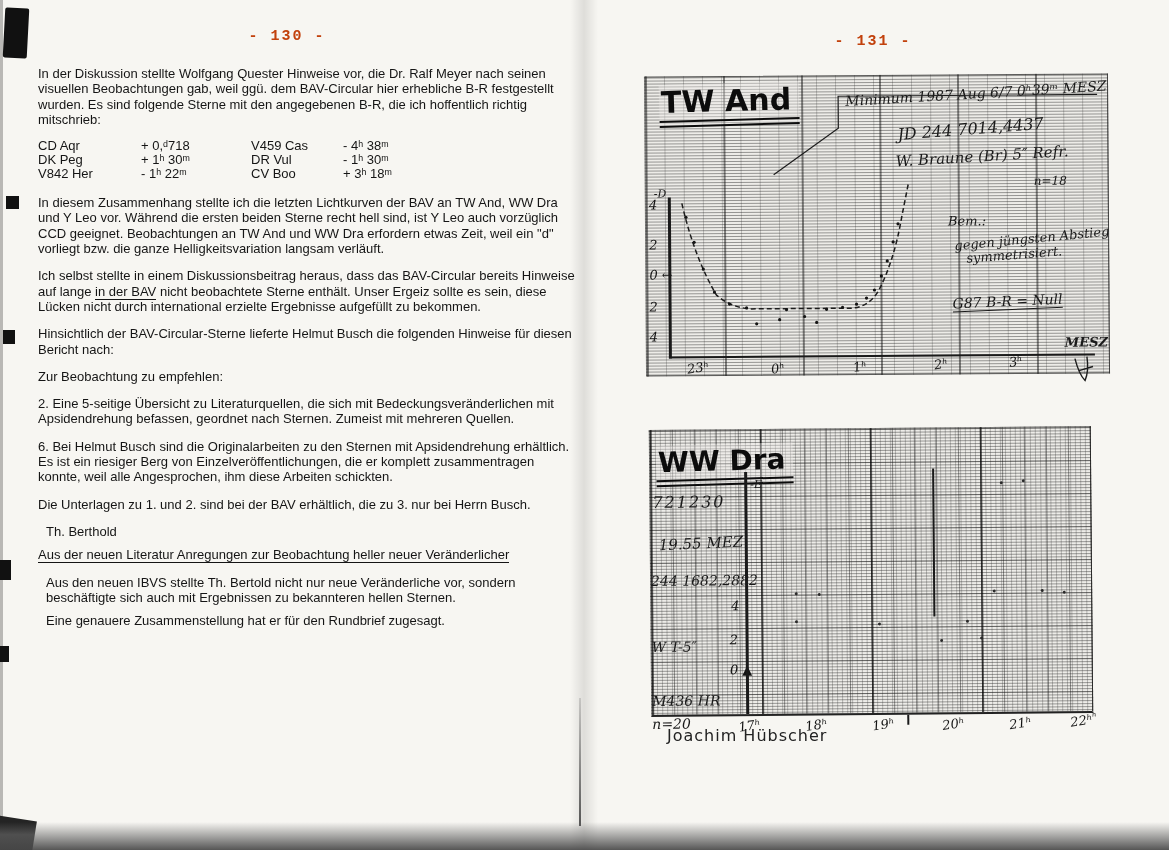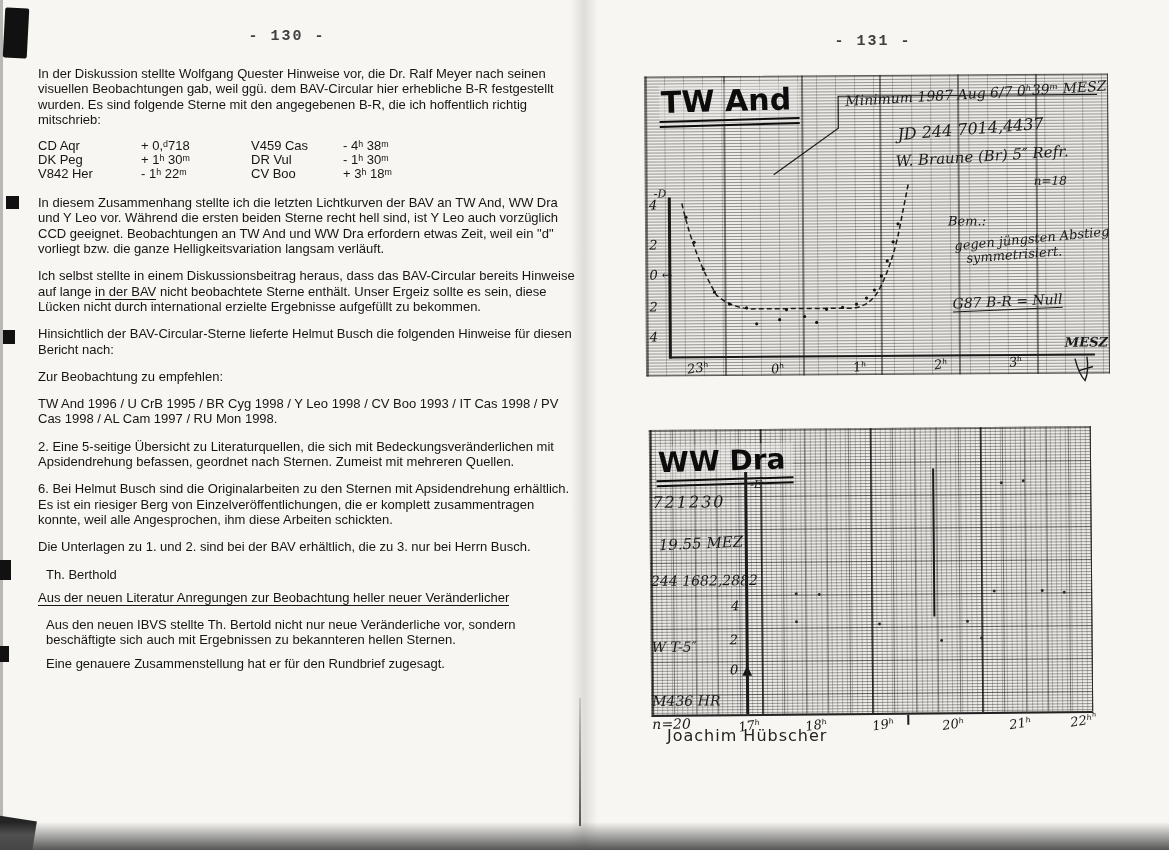--- a/index.html
+++ b/index.html
@@ -17,21 +17,21 @@
   .mark.corner{left:-8px;top:818px;width:42px;height:40px;background:#242424;transform:rotate(9deg);}
   .crease{position:absolute;left:570px;top:0;width:28px;height:100%;
     background:linear-gradient(to right,rgba(0,0,0,0) 0%,rgba(0,0,0,.10) 50%,rgba(0,0,0,0) 100%);}
   .spine-line{position:absolute;left:579px;top:698px;width:2px;height:128px;
     background:linear-gradient(to bottom,rgba(80,80,80,.2),rgba(60,60,60,.85));}
   .bottom-shadow{position:absolute;left:0;top:822px;width:100%;height:28px;
     background:linear-gradient(to bottom,rgba(120,120,120,0) 0%,rgba(115,115,115,.55) 45%,rgba(72,72,72,.92) 100%);}
 
   
   .page-num{position:absolute;font-family:"Liberation Mono",monospace;font-weight:700;
-    font-size:15px;letter-spacing:2px;color:#404040;text-align:center;width:110px;}
+    font-size:15px;letter-spacing:2px;color:#c2410c;text-align:center;width:110px;}
   .body-text{position:absolute;left:38px;top:66px;width:538px;font-size:13px;
     line-height:15.3px;color:#151515;}
   .body-text p{margin:0 0 12px 0;}
   .body-text p.tight{margin:8px;}
   .u{border-bottom:1.5px solid #151515;}
   .heading-u{border-bottom:1.5px solid #151515;font-weight:400;}
   .br-table{display:grid;grid-template-columns:103px 110px 92px 233px;
     line-height:14px;margin:3px 0 14px 0;}
 
   
@@ -98,21 +98,20 @@
       <span>- 1ʰ 22ᵐ</span>
       <span>CV Boo</span>
       <span>+ 3ʰ 18ᵐ</span>
     </div>
 
     <p>In diesem Zusammenhang stellte ich die letzten Lichtkurven der BAV an TW And, WW Dra und Y Leo vor. Während die ersten beiden Sterne recht hell sind, ist  Y Leo auch vorzüglich CCD geeignet. Beobachtungen an TW And und WW Dra erfordern etwas Zeit, weil ein "d" vorliegt bzw. die ganze Helligkeitsvariation langsam verläuft.</p>
 
     <p><span>Ich selbst  stellte in einem Diskussionsbeitrag heraus, dass das BAV-Circular  bereits Hinweise auf  lange </span><span class="u">in der BAV</span><span> nicht beobachtete Sterne enthält. Unser Ergeiz sollte es sein, diese Lücken nicht durch international erzielte Ergebnisse aufgefüllt zu bekommen.</span></p>
     <p>Hinsichtlich der  BAV-Circular-Sterne lieferte Helmut Busch die folgenden Hinweise für diesen Bericht nach:</p>
     <p>Zur Beobachtung zu empfehlen:</p>
-    <p>TW And 1996 / U CrB 1995 / BR Cyg 1998 / Y Leo 1998 / CV Boo 1993 / IT Cas 1998 / PV Cas 1998 / AL Cam 1997 / RU Mon 1998.</p>
     <p>2. Eine 5-seitige Übersicht  zu Literaturquellen, die sich mit Bedeckungsveränderlichen mit Apsidendrehung befassen, geordnet nach Sternen. Zumeist mit mehreren Quellen.</p>
     <p>6. Bei Helmut Busch sind die Originalarbeiten zu den Sternen mit Apsidendrehung erhältlich. Es ist ein riesiger Berg von Einzelveröffentlichungen, die er komplett zusammentragen konnte, weil alle Angesprochen, ihm diese Arbeiten schickten.</p>
     <p>Die Unterlagen zu 1. und 2. sind bei der BAV erhältlich, die zu 3. nur bei Herrn Busch.</p>
     <p class="tight">Th. Berthold</p>
     <p><span class="heading-u">Aus der neuen Literatur Anregungen zur Beobachtung heller neuer Veränderlicher</span></p>
     <p class="tight">Aus den neuen IBVS stellte Th. Bertold nicht nur neue Veränderliche vor, sondern beschäftigte sich auch mit Ergebnissen zu bekannteren hellen Sternen.</p>
     <p class="tight">Eine genauere Zusammenstellung hat er für den Rundbrief zugesagt.</p>
   </div>
 
   <div class="page-num" style="left:818px;top:33px;">- 131 -</div>

